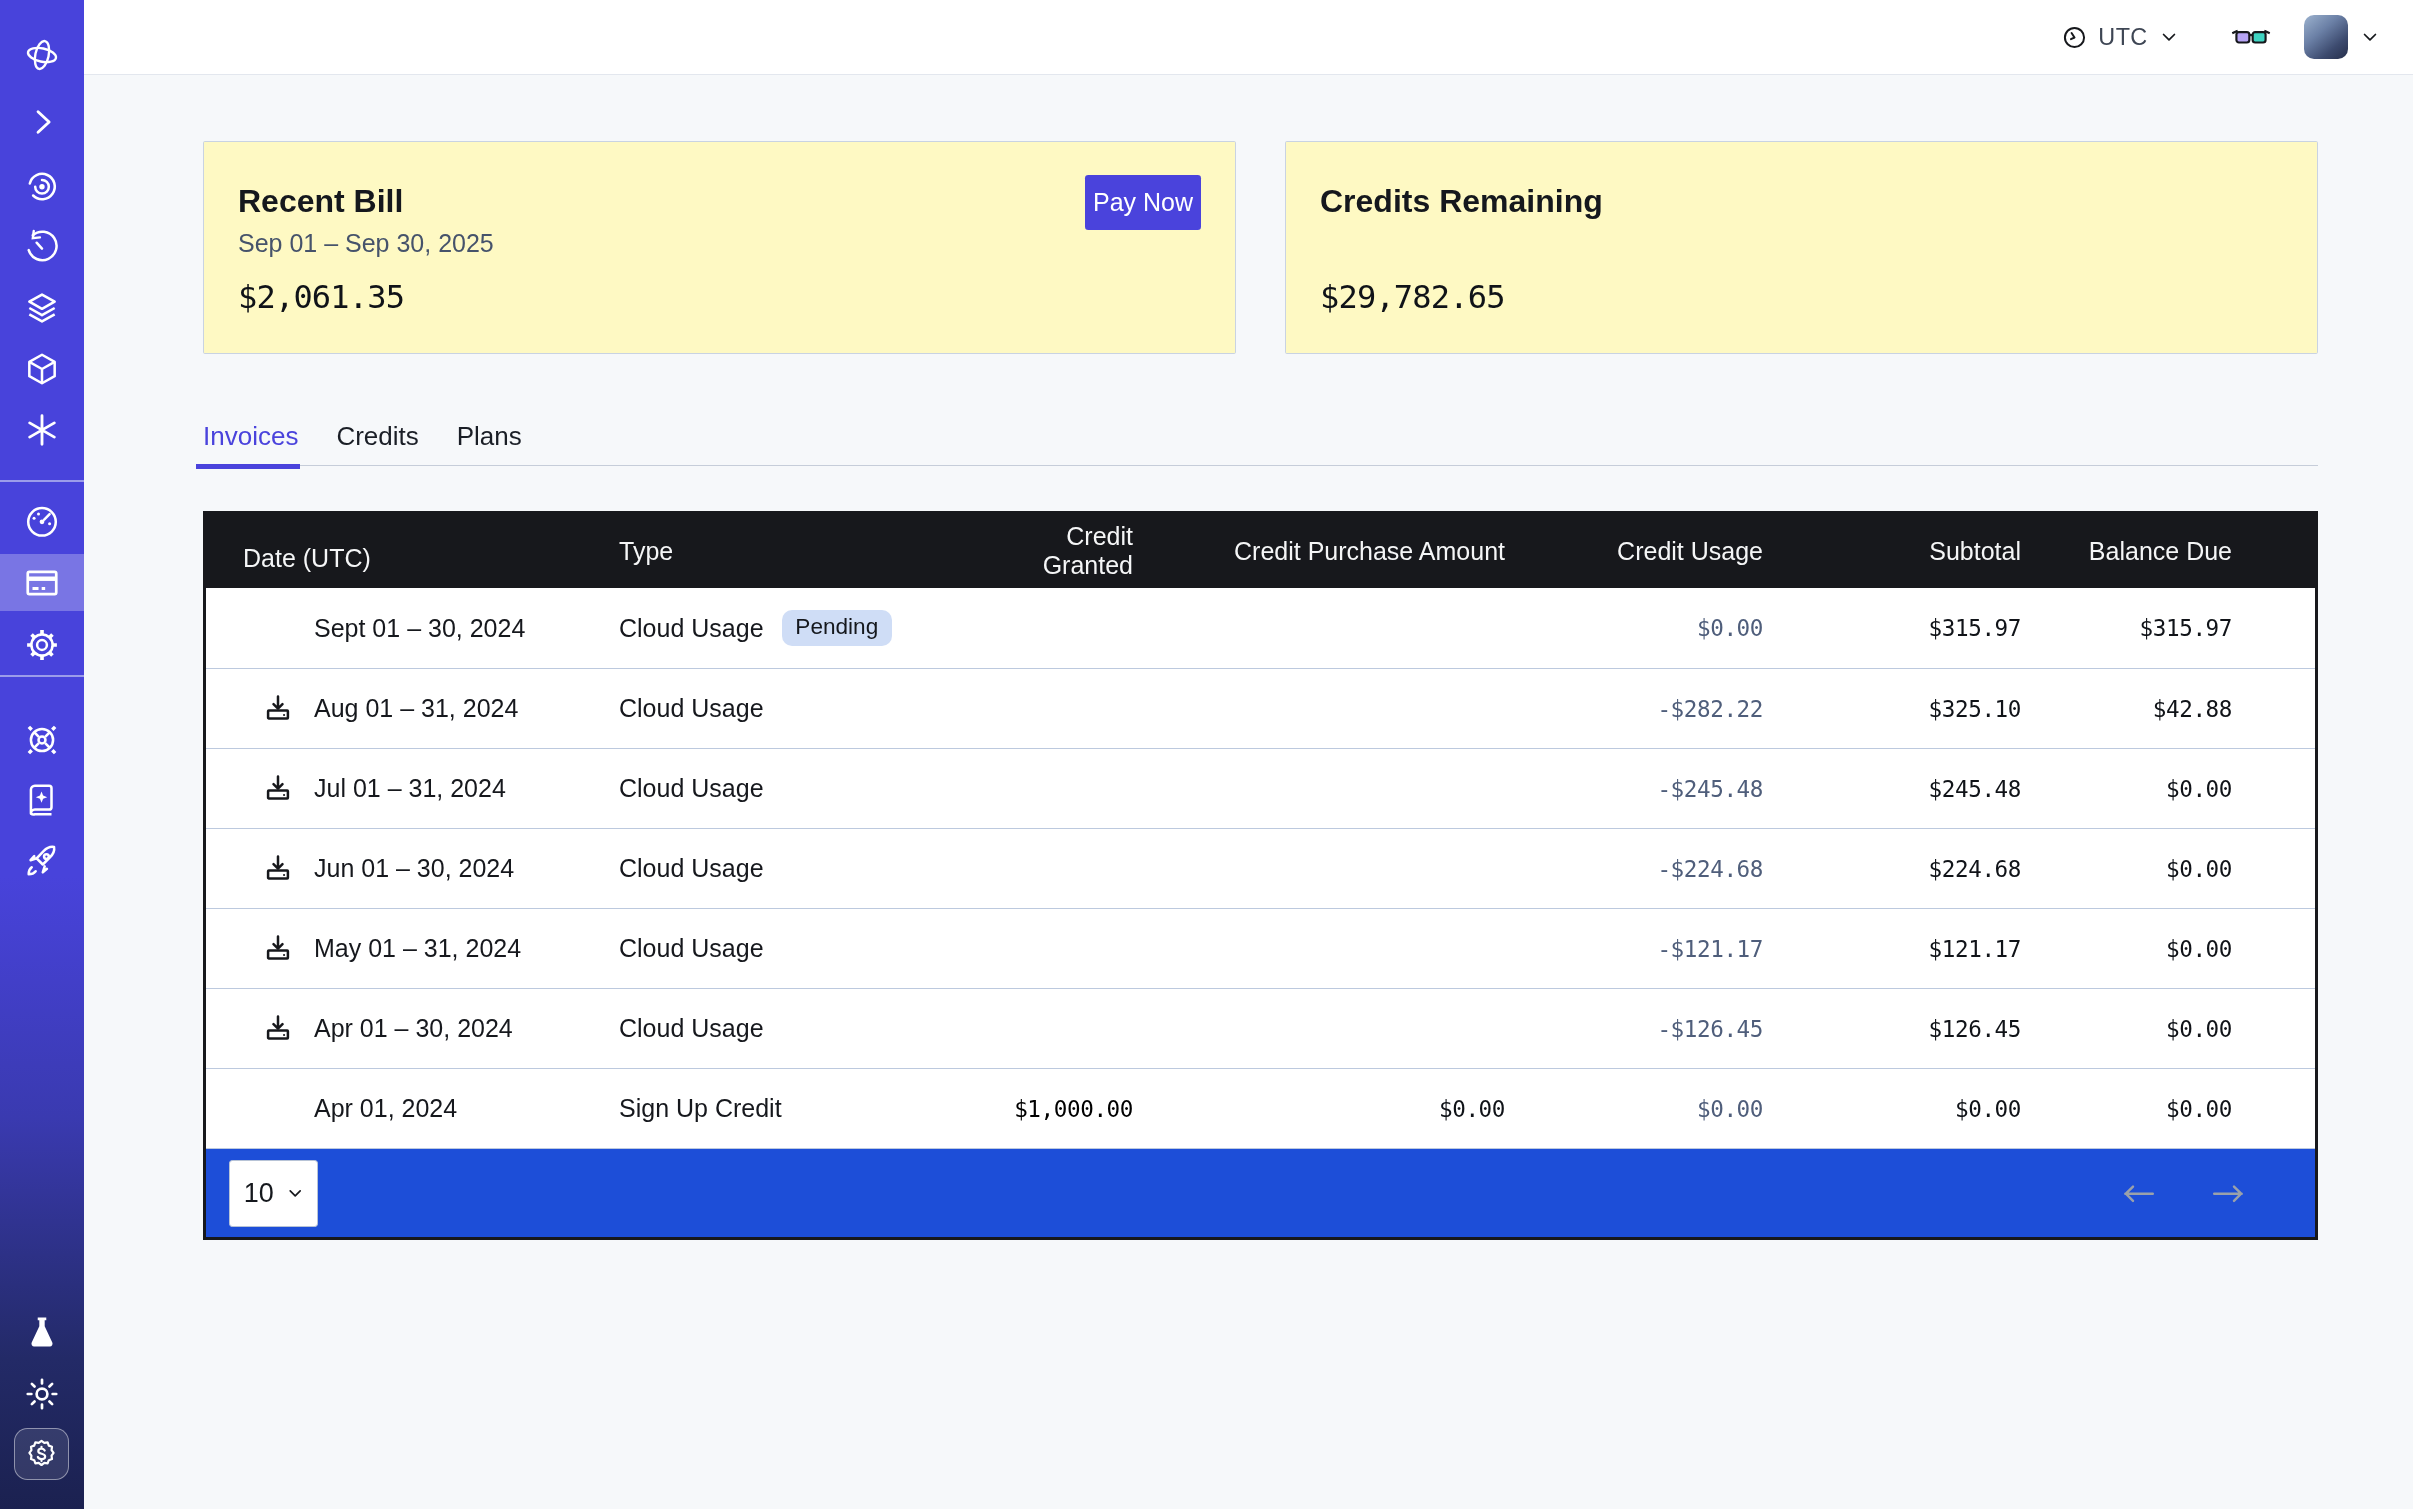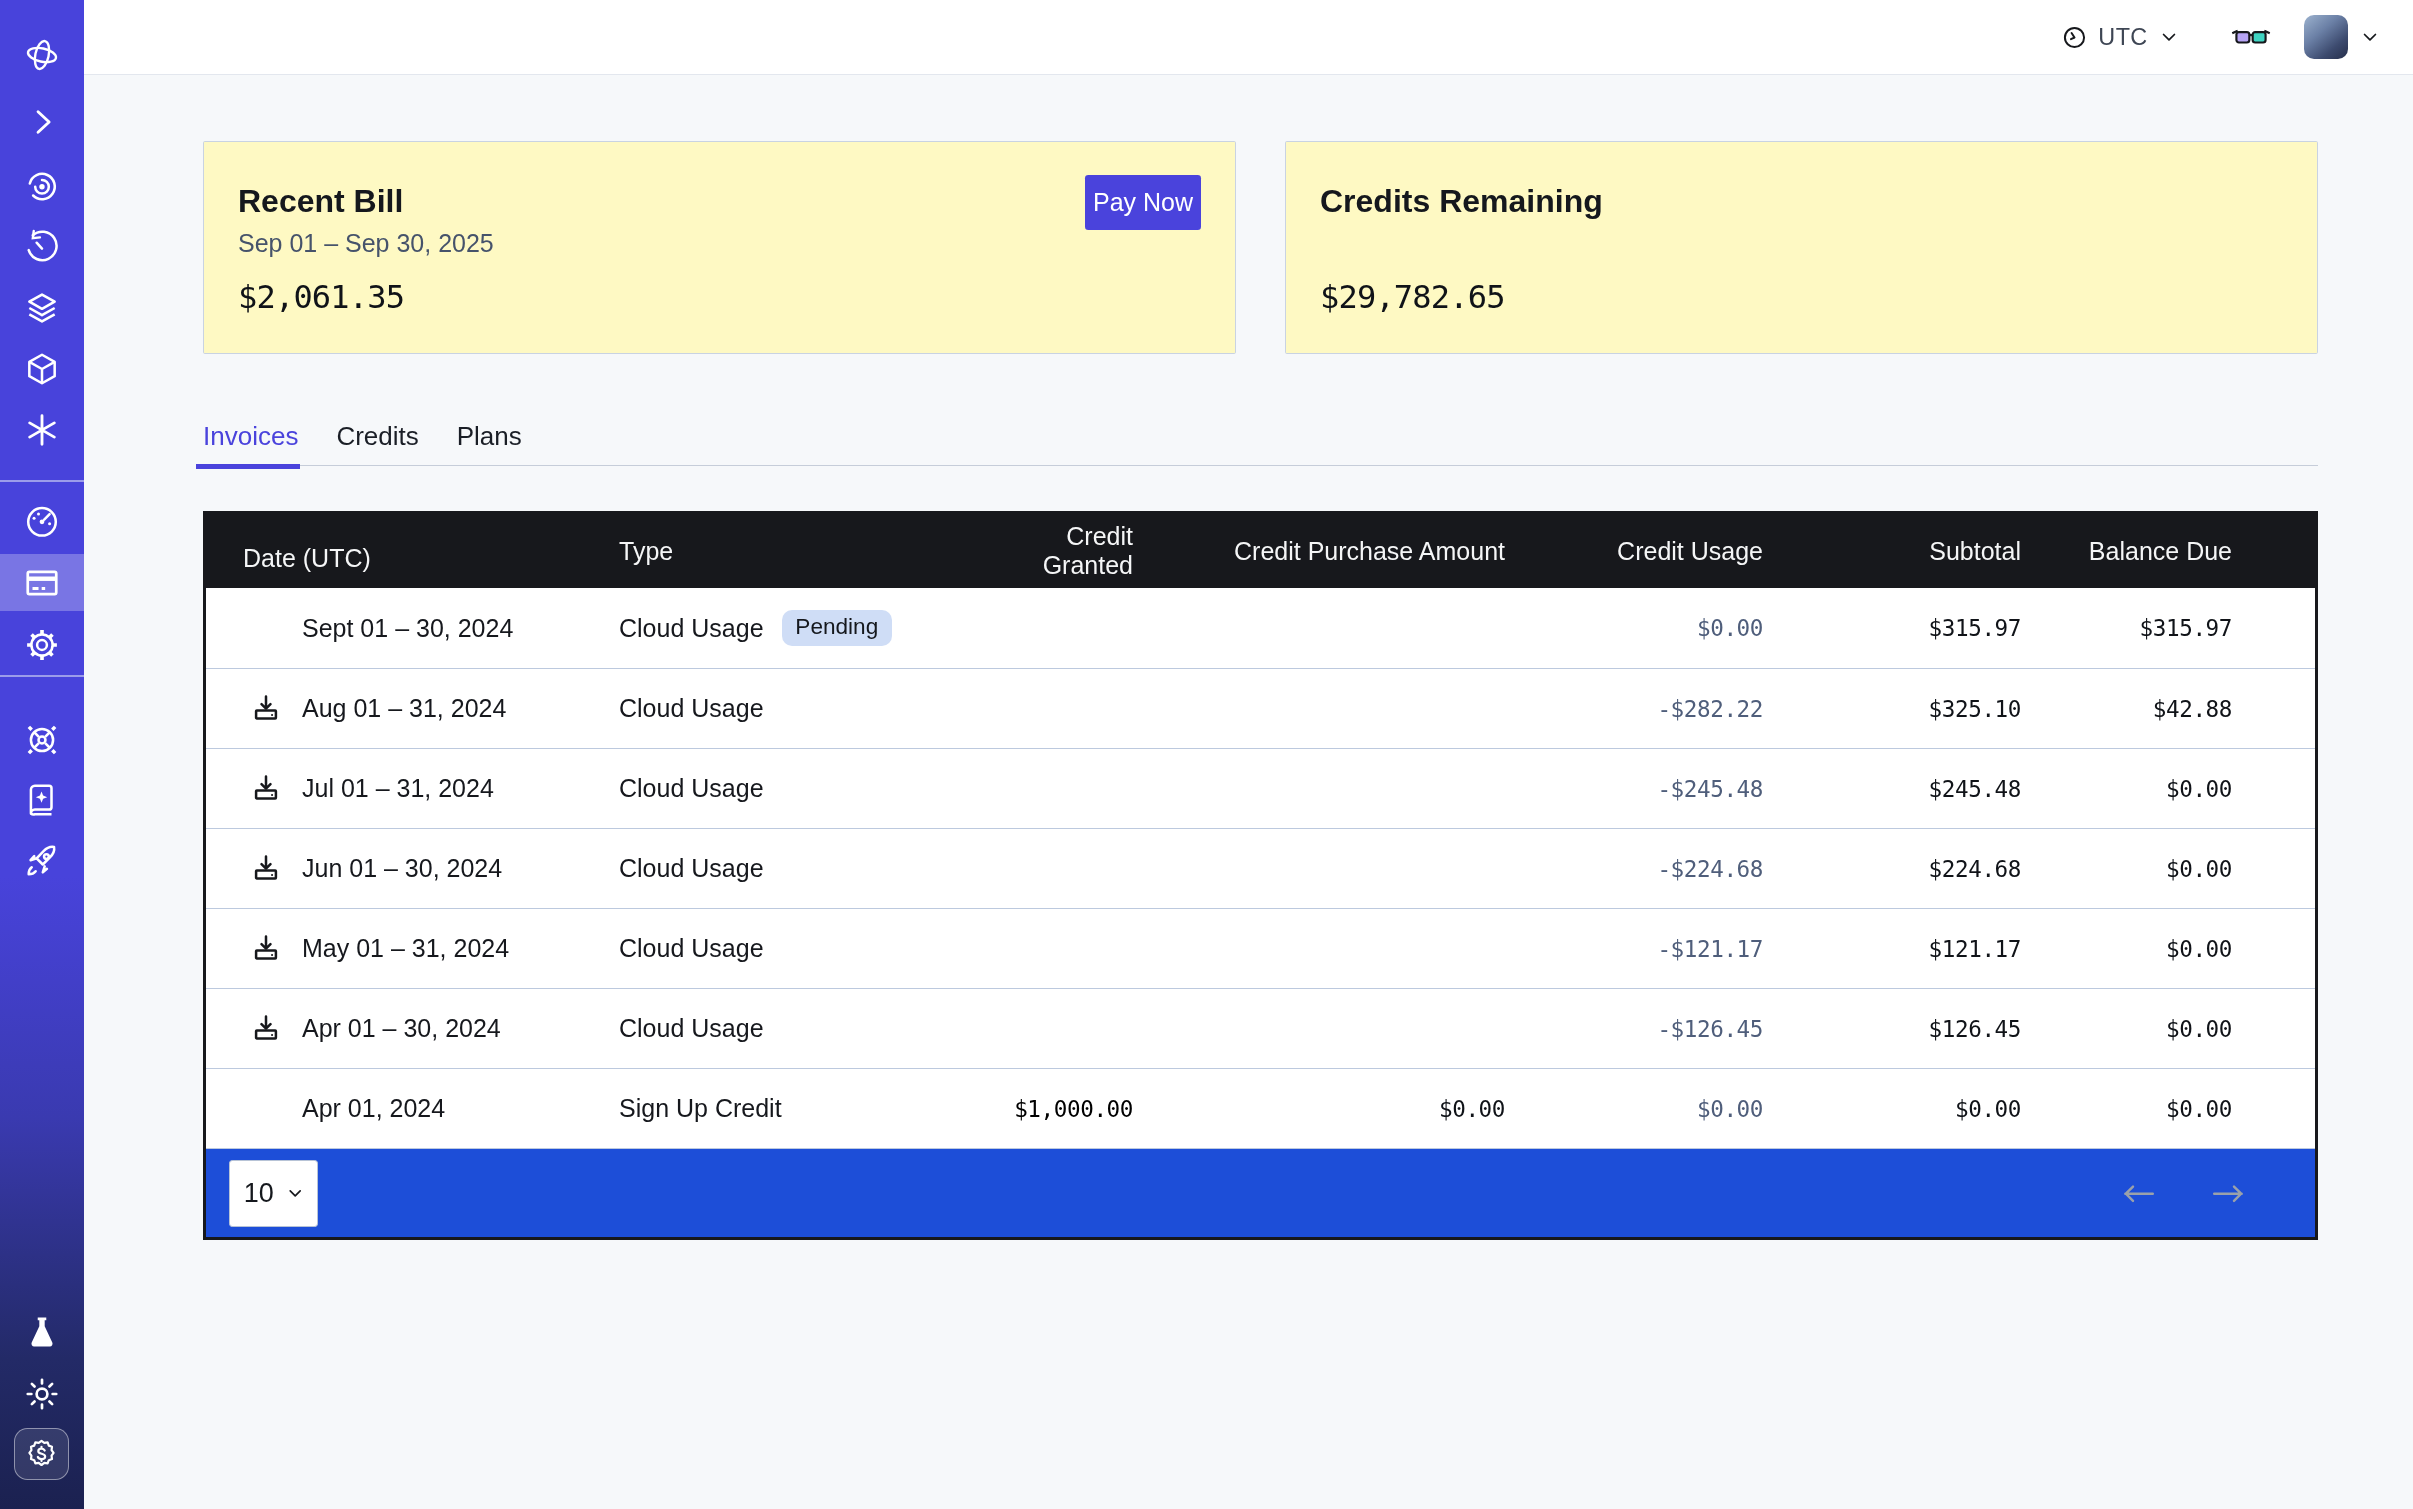--- a/index.html
+++ b/index.html
@@ -89,21 +89,21 @@
   .t-grid {
     display:grid;
     grid-template-columns:413px 360px 154px 372px 258px 258px 211px;
     padding-right:84px; align-items:center;
   }
   .t-header { height:74px; background:#17181c; color:#f5f6f7; font-size:25px; }
   .th-date { padding-left:37px;margin-top:15px; }
   .num { text-align:right; }
   .t-row { height:80px; font-size:25px; color:#16181d; background:#fff; }
   .t-row + .t-row { border-top:1.7px solid #bcc9de; }
-  .cell-date { display:flex; align-items:center; padding-left:44px; }
+  .cell-date { display:flex; align-items:center; padding-left:56px; }
   .dl-slot { width:32px; height:33px; margin-right:20px; flex:none; cursor:pointer; }
   .dl-slot svg { width:32px; height:33px; }
   .cell-type { display:flex; align-items:center; }
   .badge {
     margin-left:18.4px; background:#cfddf6; color:#15181d; font-size:22.6px;
     padding:5.9px 13.4px 7.5px; border-radius:10px; line-height:1;
   }
   .mono { font-family:"DejaVu Sans Mono",monospace; font-size:22.6px; letter-spacing:-0.4px; }
   .cell-granted { color:#000000; }
   .cell-usage { color:#4f5e7b; }

